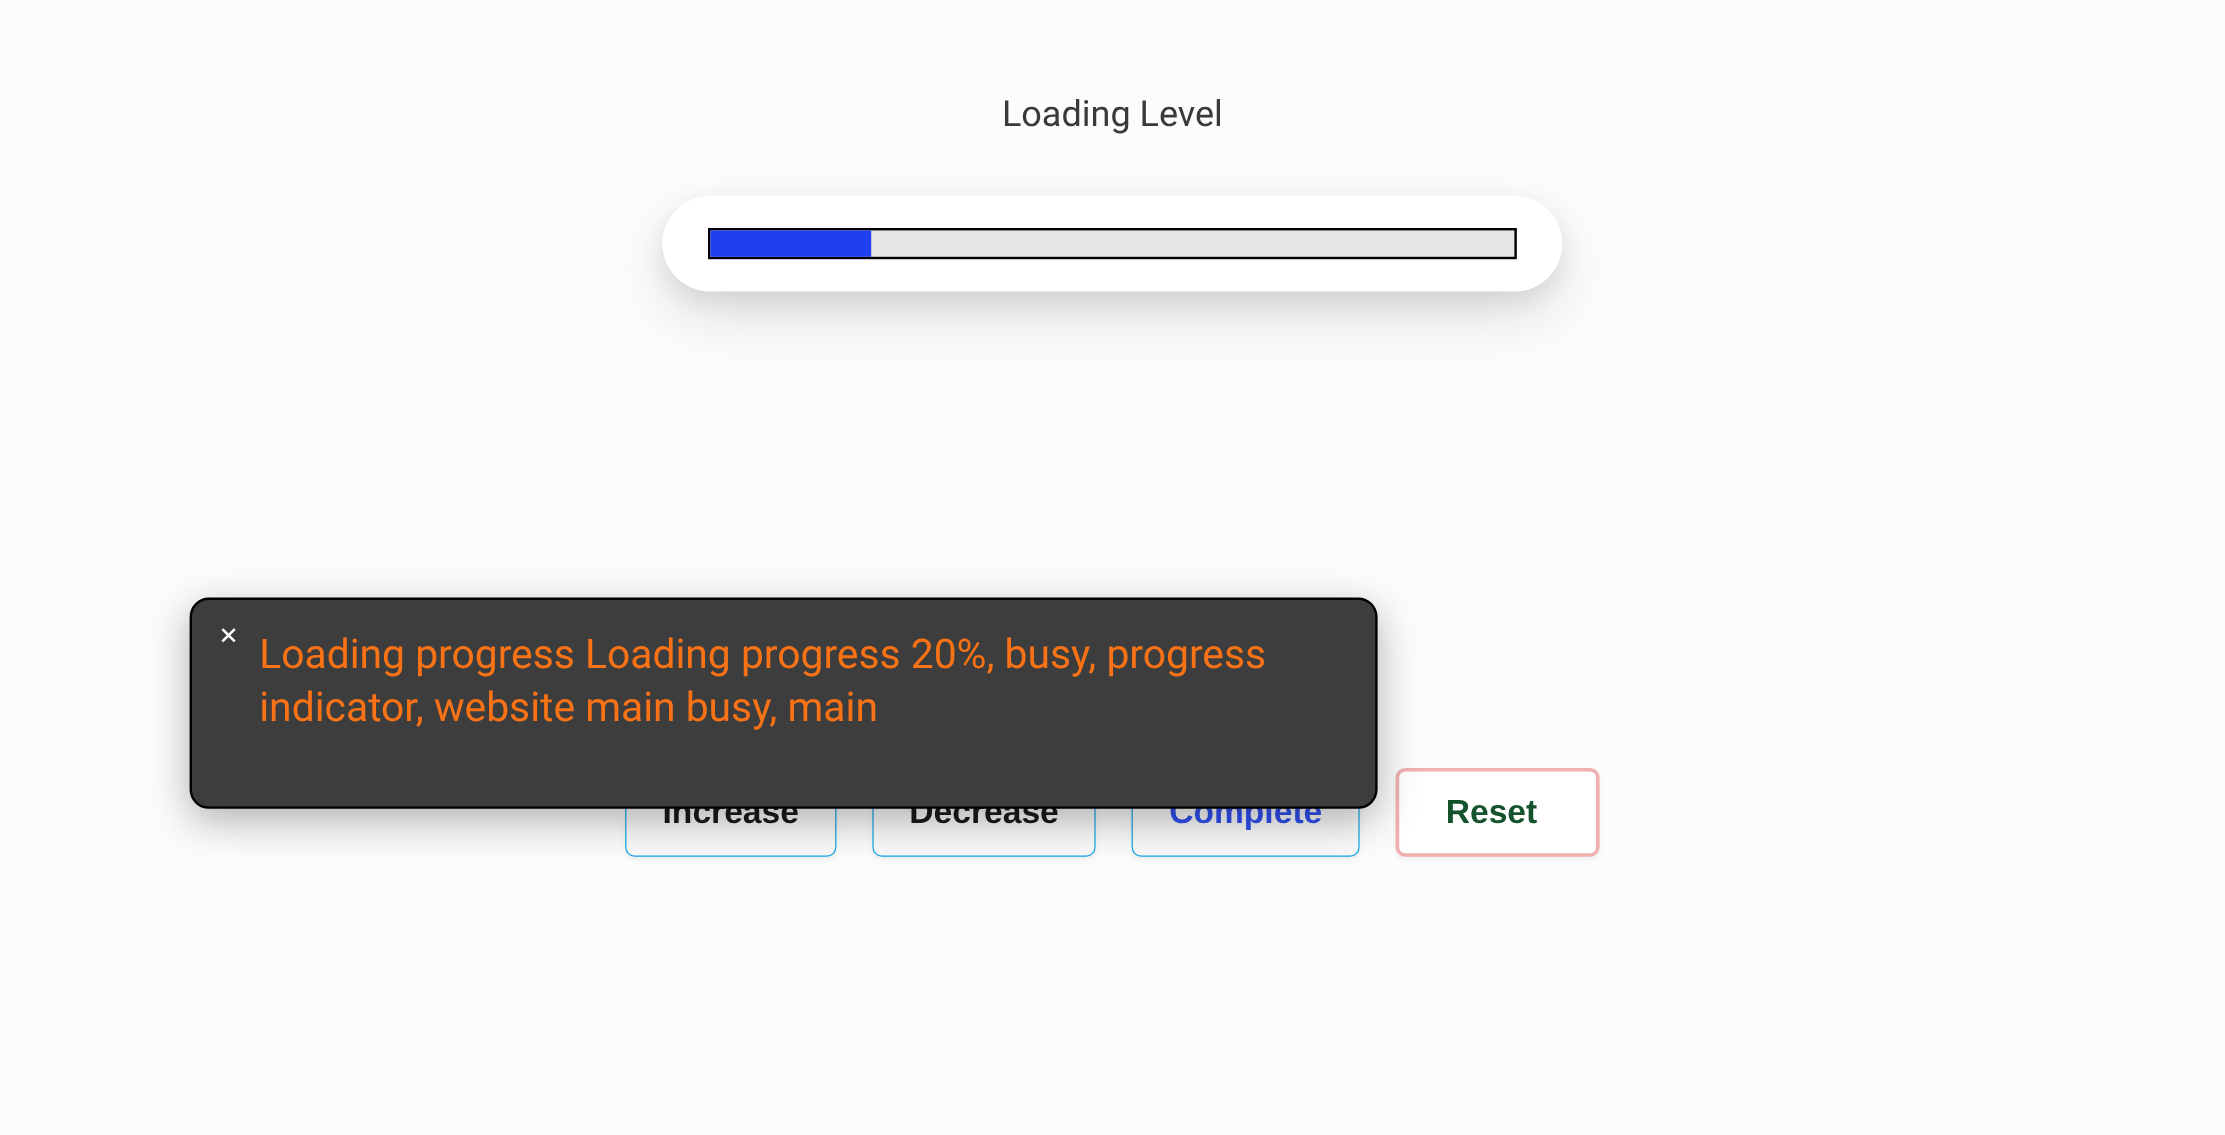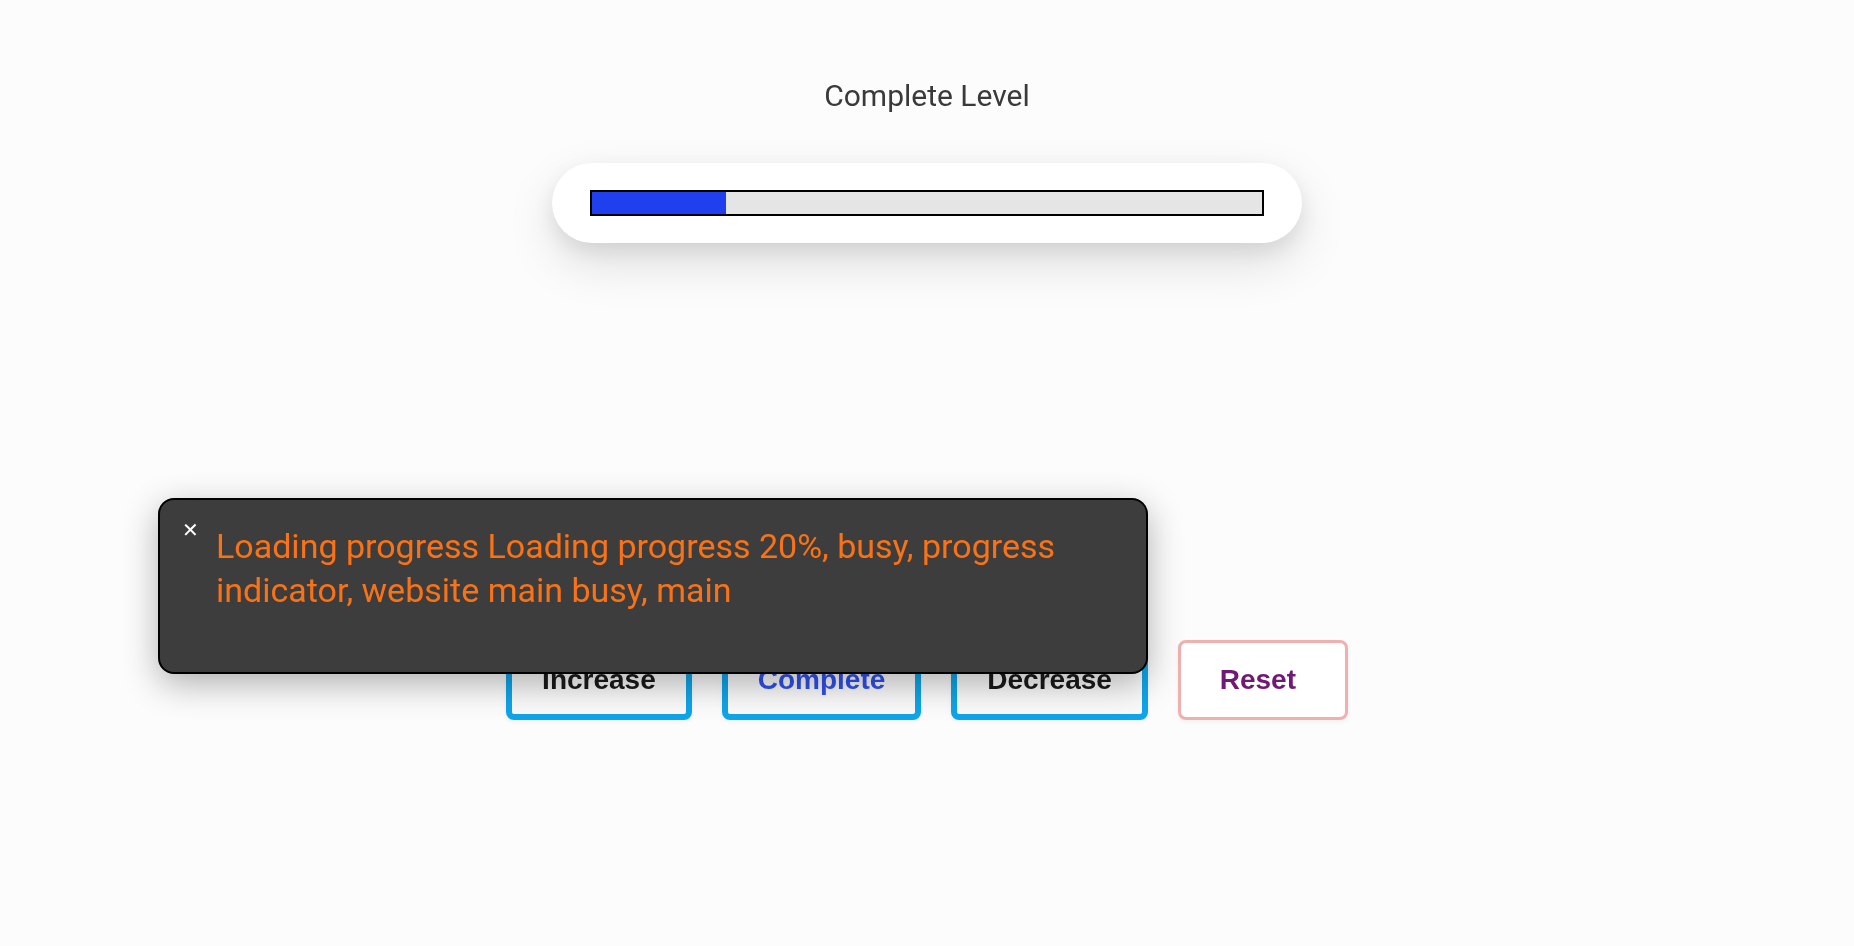--- a/index.html
+++ b/index.html
@@ -60,35 +60,35 @@
       left: 0;
       right: 0;
       display: flex;
       justify-content: center;
       gap: 30px;
     }
     .btn {
       padding: 18px 30px;
       font-size: 28px;
       font-weight: 700;
-      border: 6px solid #0ea5e9;
+      border: 1px solid #0ea5e9;
       border-radius: 8px;
       background: #fafafa;
       cursor: pointer;
       box-shadow: 0 2px 4px rgba(0,0,0,0.05);
       min-width: 170px;
     }
     .btn-dark {
       color: #1a1a1a;
     }
     .btn-blue {
       color: #3050f0;
     }
     .btn-red {
-      color: #701a75;
+      color: #14532d;
       border: 3px solid #f0b0b0;
       background: #ffffff;
       padding-left: 20px;
     }
     .tooltip {
       position: absolute;
       top: 498px;
       left: 158px;
       width: 990px;
       background: #3d3d3d;
@@ -112,32 +112,32 @@
       color: #f97316;
       font-size: 34px;
       line-height: 1.3;
       font-weight: 400;
     }
   </style>
 </head>
 <body>
 
 <div class="main-container">
-  <h1 class="title">Complete Level</h1>
+  <h1 class="title">Loading Level</h1>
 
   <div class="progress-card">
     <div class="progress-bar-outer">
       <div class="progress-bar-fill" style="width:20%"></div>
     </div>
   </div>
 </div>
 
 <div class="button-row">
   <button class="btn btn-dark">Increase</button>
+  <button class="btn btn-dark">Decrease</button>
   <button class="btn btn-blue">Complete</button>
-  <button class="btn btn-dark">Decrease</button>
   <button class="btn btn-red">Reset</button>
 </div>
 
 <div class="tooltip">
   <span class="tooltip-close">✕</span>
   <div class="tooltip-text">Loading progress Loading progress 20%, busy, progress indicator, website main busy, main</div>
 </div>
 
 </body></html>

